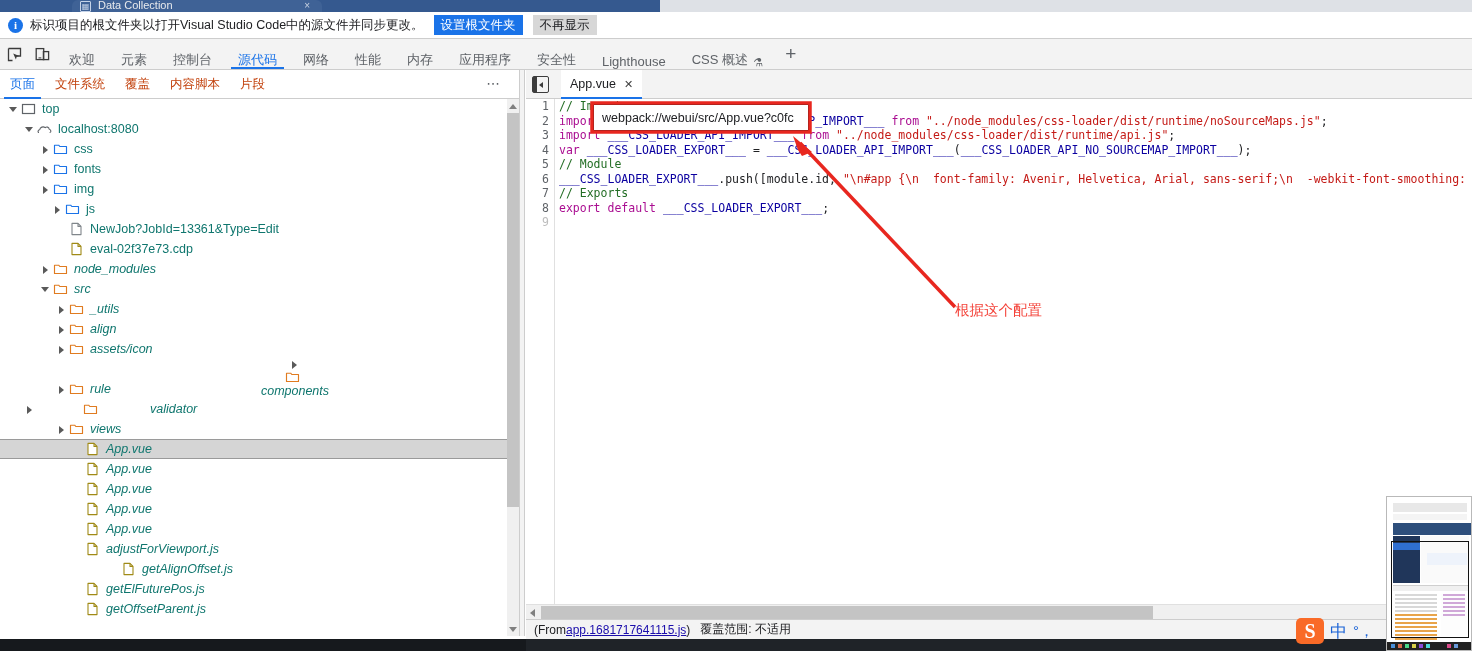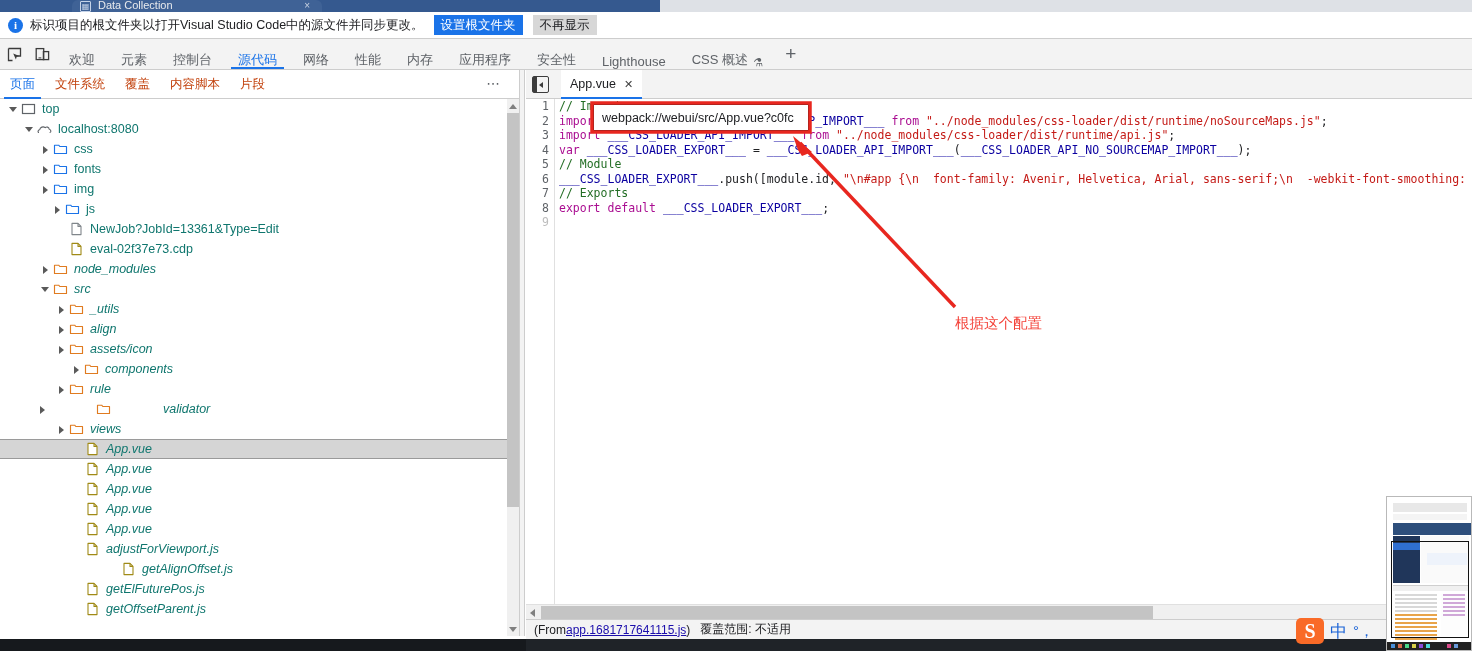--- a/index.html
+++ b/index.html
@@ -192,21 +192,21 @@
     position: absolute; left: 593px; top: 104px; width: 216px; height: 27px;
     background: #fff; border: 1px solid #1a1a1a;
     font-size: 12.5px; color: #202124;
     display: flex; align-items: center; padding-left: 8px; white-space: nowrap;
     z-index: 30;
   }
 
   
   .anno-svg { position: absolute; left: 0; top: 0; width: 1472px; height: 651px; pointer-events: none; z-index: 40; }
   .anno-text {
-    position: absolute; left: 955px; top: 314px; z-index: 41;
+    position: absolute; left: 955px; top: 301px; z-index: 41;
     color: #f4433a; font-size: 14.5px; white-space: nowrap;
   }
 
   
   .hscroll {
     position: absolute; left: 526px; top: 604px; width: 946px; height: 15px;
     background: #f0f0f0; border-top: 1px solid #e0e0e0;
   }
   .hscroll .arrowL {
     position: absolute; left: 0; top: 0; width: 14px; height: 15px; background: #f0f0f0;
@@ -476,35 +476,35 @@
           </svg></span>
         <span class="tlabel it">align</span>
       </div>
       <div class="trow" style="padding-left: 56px;">
         <span class="twist closed"></span>
         <span class="ticon"><svg width="16" height="14" viewBox="0 0 16 14">
             <path d="M1.5 3.2 h4.2 l1.1 1.3 h6.7 v7 h-12 z" fill="#fff" stroke="#e07b20" stroke-width="1.15" stroke-linejoin="round"></path>
           </svg></span>
         <span class="tlabel it">assets/icon</span>
       </div>
-      <div class="trow" style="padding-left: 71px;">
+      <div class="trow" style="padding-left: 71px; flex-direction: column;">
         <span class="twist closed"></span>
         <span class="ticon"><svg width="16" height="14" viewBox="0 0 16 14">
             <path d="M1.5 3.2 h4.2 l1.1 1.3 h6.7 v7 h-12 z" fill="#fff" stroke="#e07b20" stroke-width="1.15" stroke-linejoin="round"></path>
           </svg></span>
         <span class="tlabel it">components</span>
       </div>
       <div class="trow" style="padding-left: 56px;">
         <span class="twist closed"></span>
         <span class="ticon"><svg width="16" height="14" viewBox="0 0 16 14">
             <path d="M1.5 3.2 h4.2 l1.1 1.3 h6.7 v7 h-12 z" fill="#fff" stroke="#e07b20" stroke-width="1.15" stroke-linejoin="round"></path>
           </svg></span>
         <span class="tlabel it">rule</span>
       </div>
-      <div class="trow" style="padding-left: 37px; gap: 46px;">
+      <div class="trow" style="padding-left: 24px; gap: 46px;">
         <span class="twist closed"></span>
         <span class="ticon"><svg width="16" height="14" viewBox="0 0 16 14">
             <path d="M1.5 3.2 h4.2 l1.1 1.3 h6.7 v7 h-12 z" fill="#fff" stroke="#e07b20" stroke-width="1.15" stroke-linejoin="round"></path>
           </svg></span>
         <span class="tlabel it">validator</span>
       </div>
       <div class="trow" style="padding-left: 56px;">
         <span class="twist closed"></span>
         <span class="ticon"><svg width="16" height="14" viewBox="0 0 16 14">
             <path d="M1.5 3.2 h4.2 l1.1 1.3 h6.7 v7 h-12 z" fill="#fff" stroke="#e07b20" stroke-width="1.15" stroke-linejoin="round"></path>

